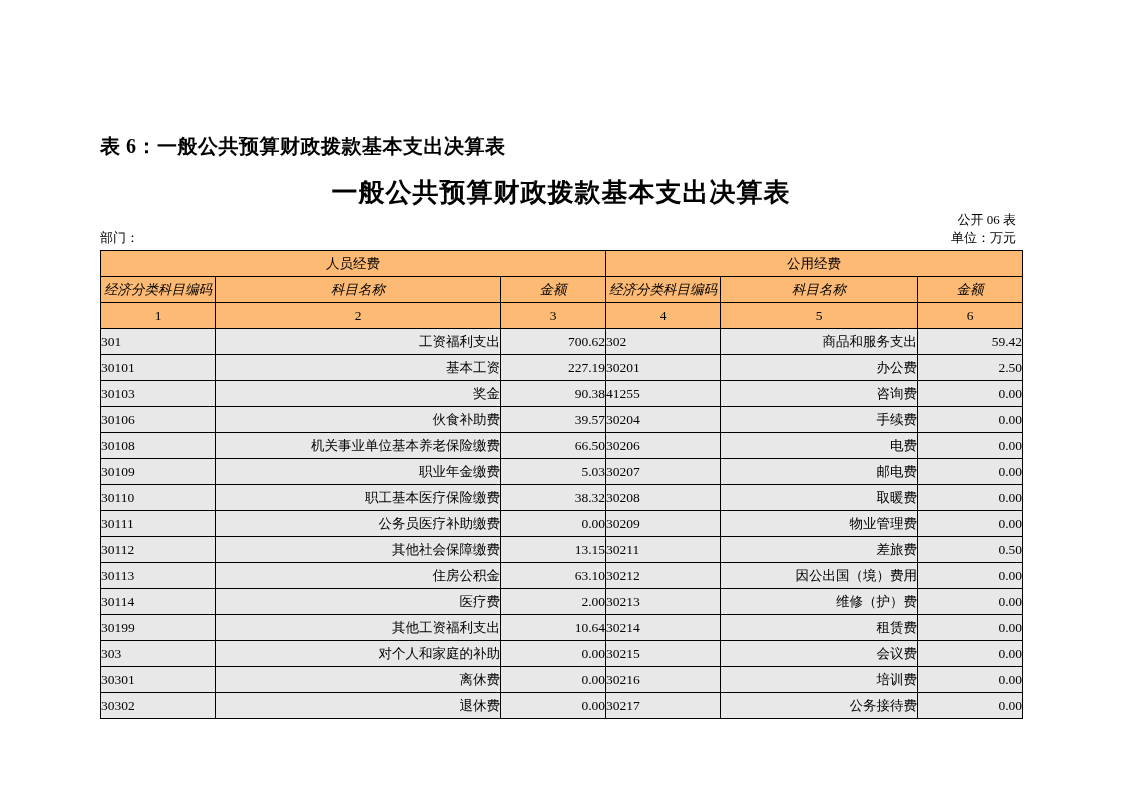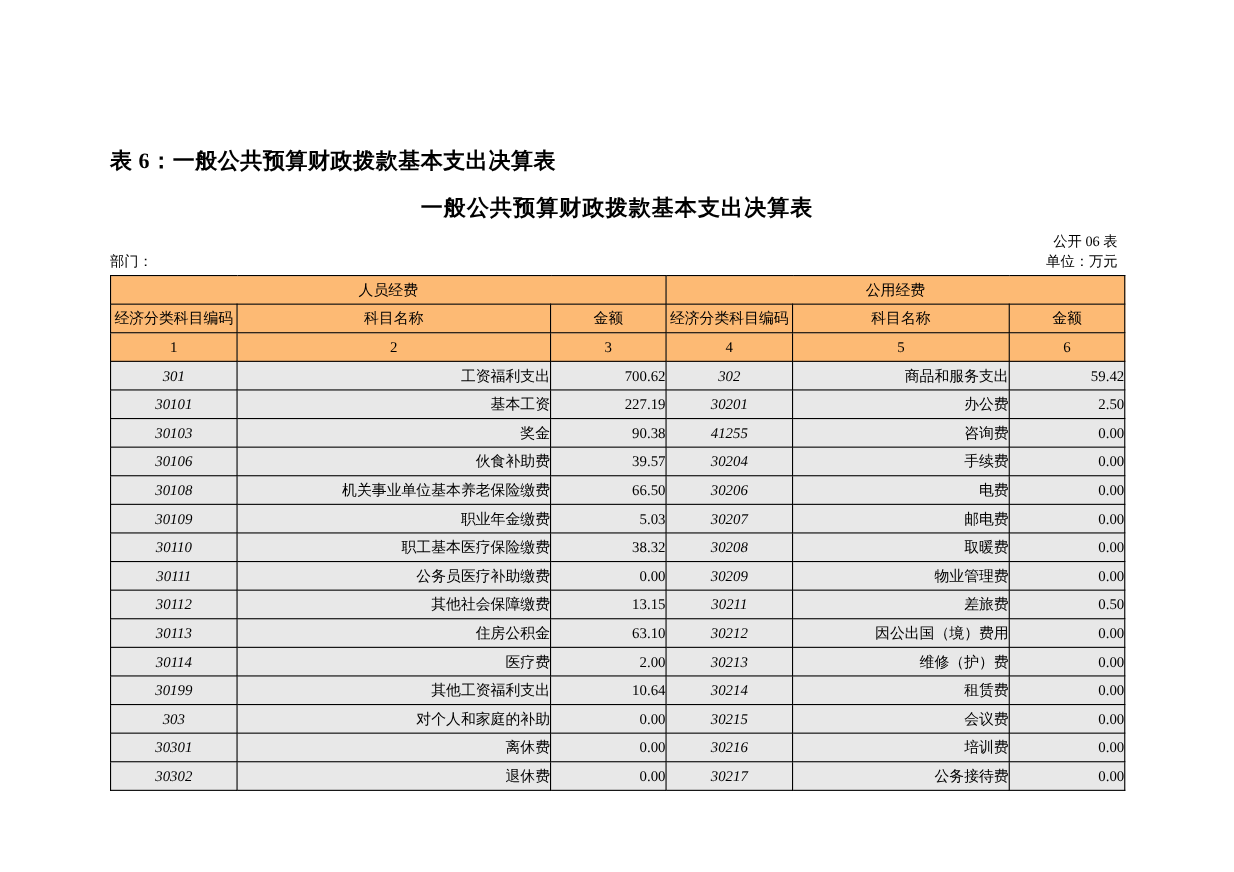--- a/index.html
+++ b/index.html
@@ -29,21 +29,21 @@
     font-size: 20px;
     font-weight: bold;
     letter-spacing: 0.5px;
   }
   .title {
     position: absolute;
     left: 0;
     top: 142px;
     width: 1122px;
     text-align: center;
-    font-size: 20px;
+    font-size: 26px;
     font-weight: bold;
     letter-spacing: 1px;
   }
   .meta-right {
     position: absolute;
     right: 106px;
     text-align: center;
     font-size: 13px;
   }
   .meta-right.r1 { top: 178px; }
@@ -73,31 +73,31 @@
   .grp-head {
     text-align: center;
     font-size: 15px;
     height: 30px;
   }
   .col-head {
     text-align: center;
     font-size: 14.5px;
     height: 44px;
     line-height: 20px;
+    font-style: italic;
   }
   .num-head {
     text-align: center;
     font-size: 13px;
     height: 24px;
   }
   .c-code {
     padding-left: 4px;
-    text-align: center;
-    font-size: 13px;
-    font-style: italic;
+    text-align: left;
+    font-size: 13px;
   }
   .c-name {
     text-align: right;
     padding-left: 26px;
     font-size: 13.5px;
   }
   .c-name.lvl0 {
     padding-left: 8px;
   }
   .c-amt {

